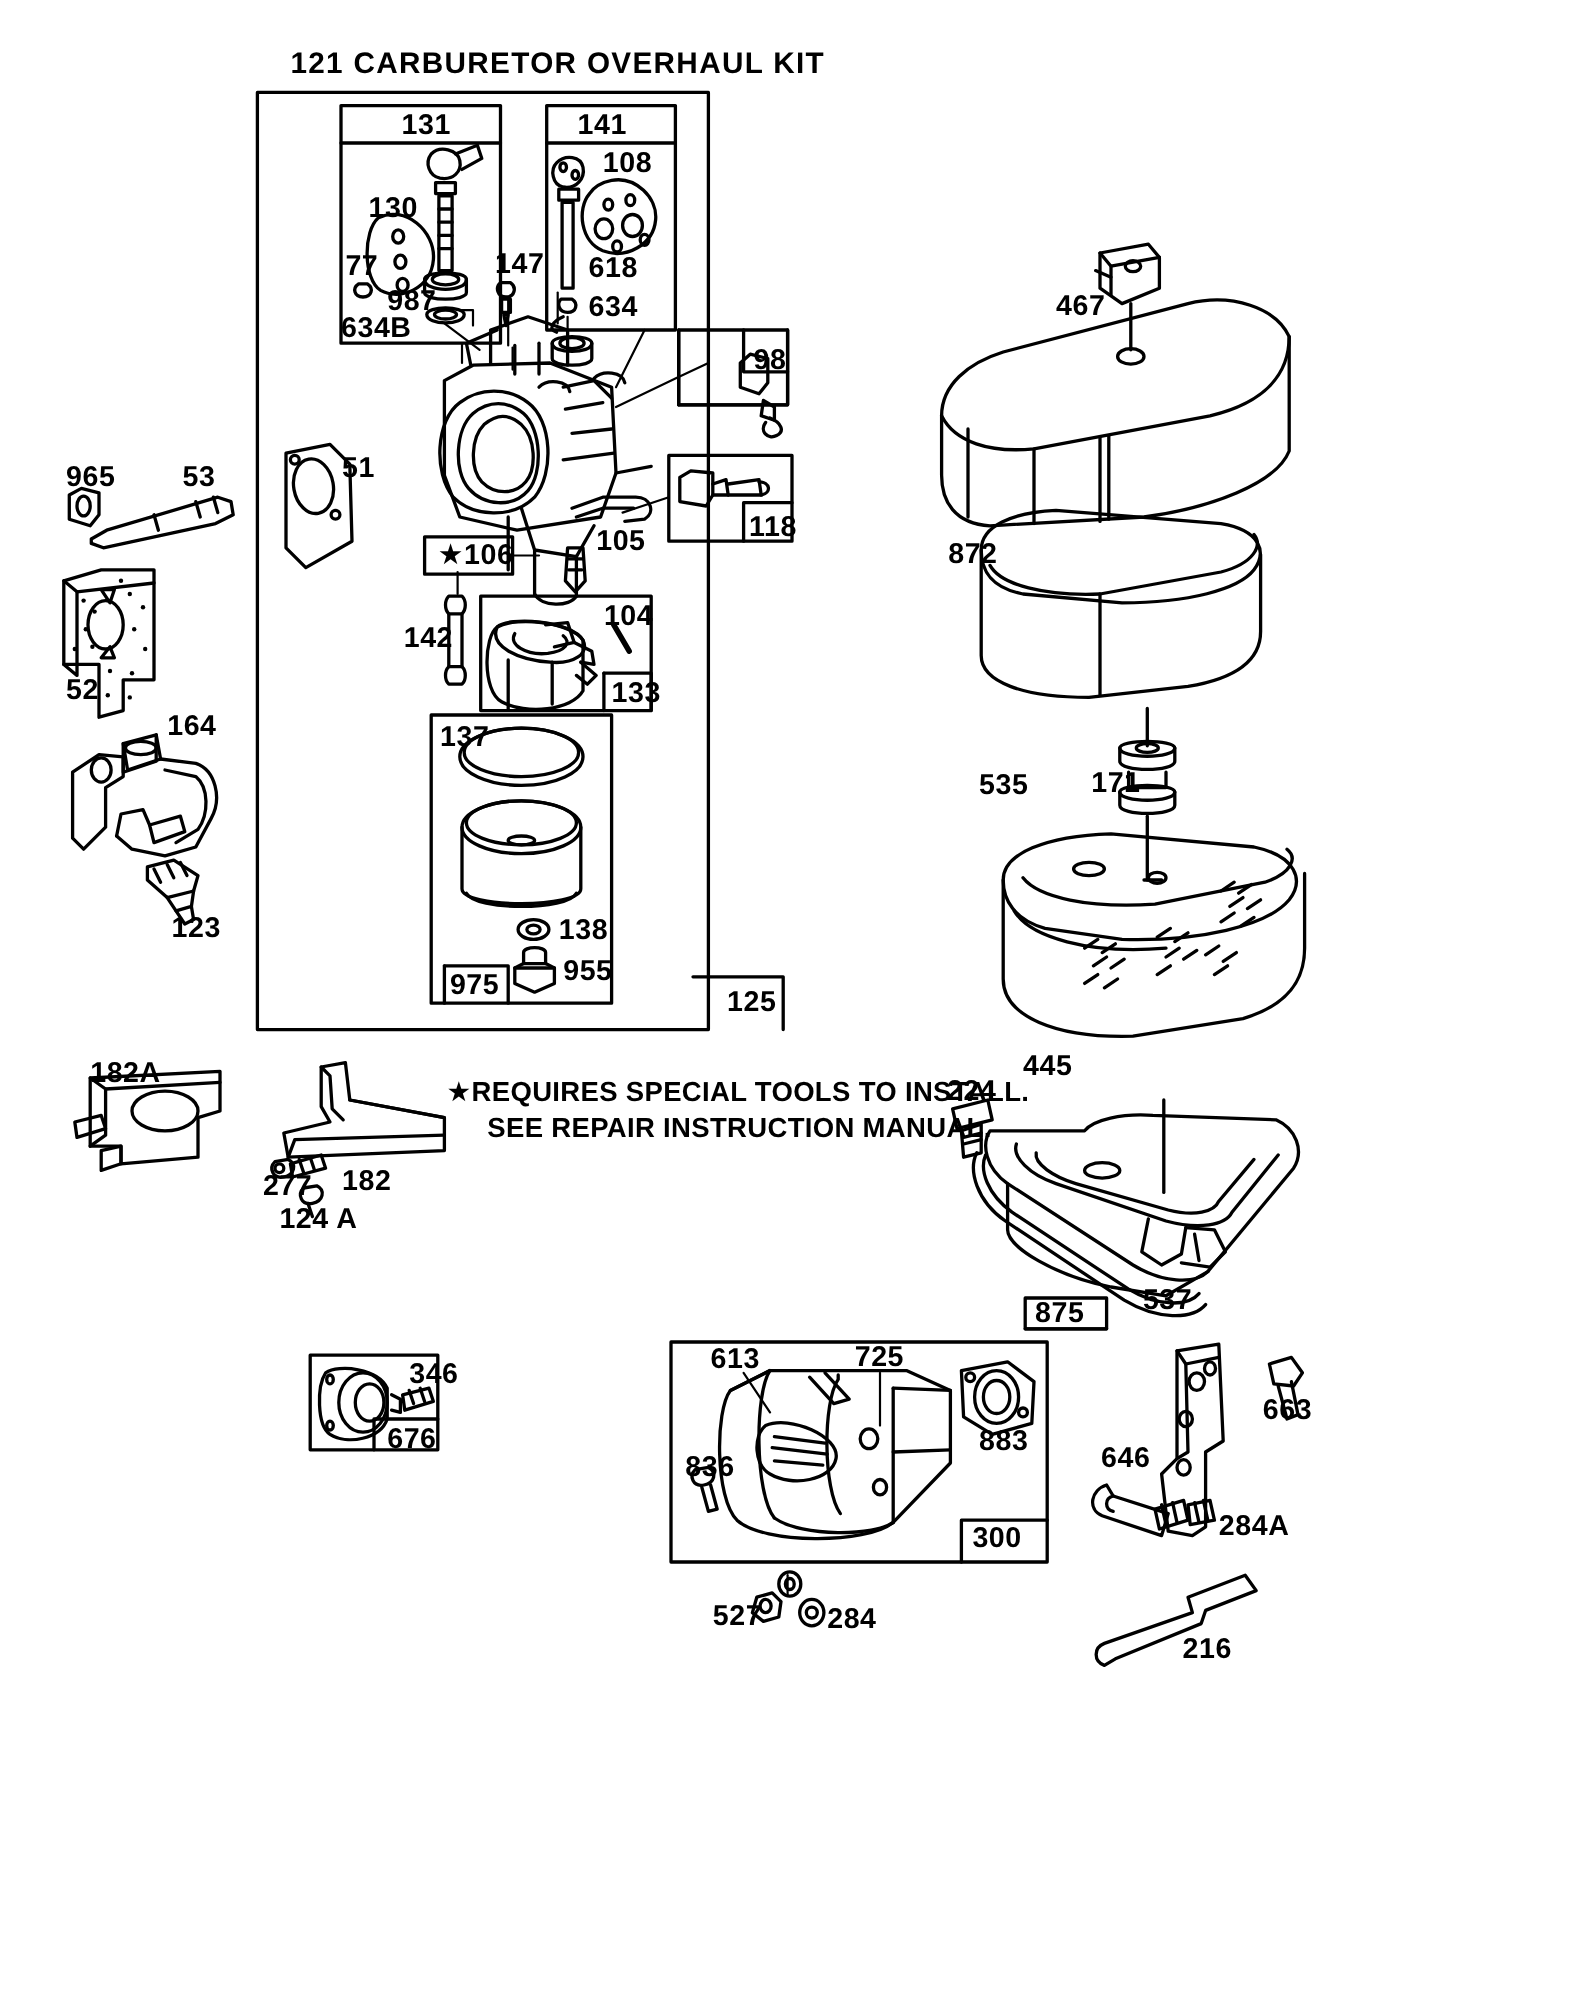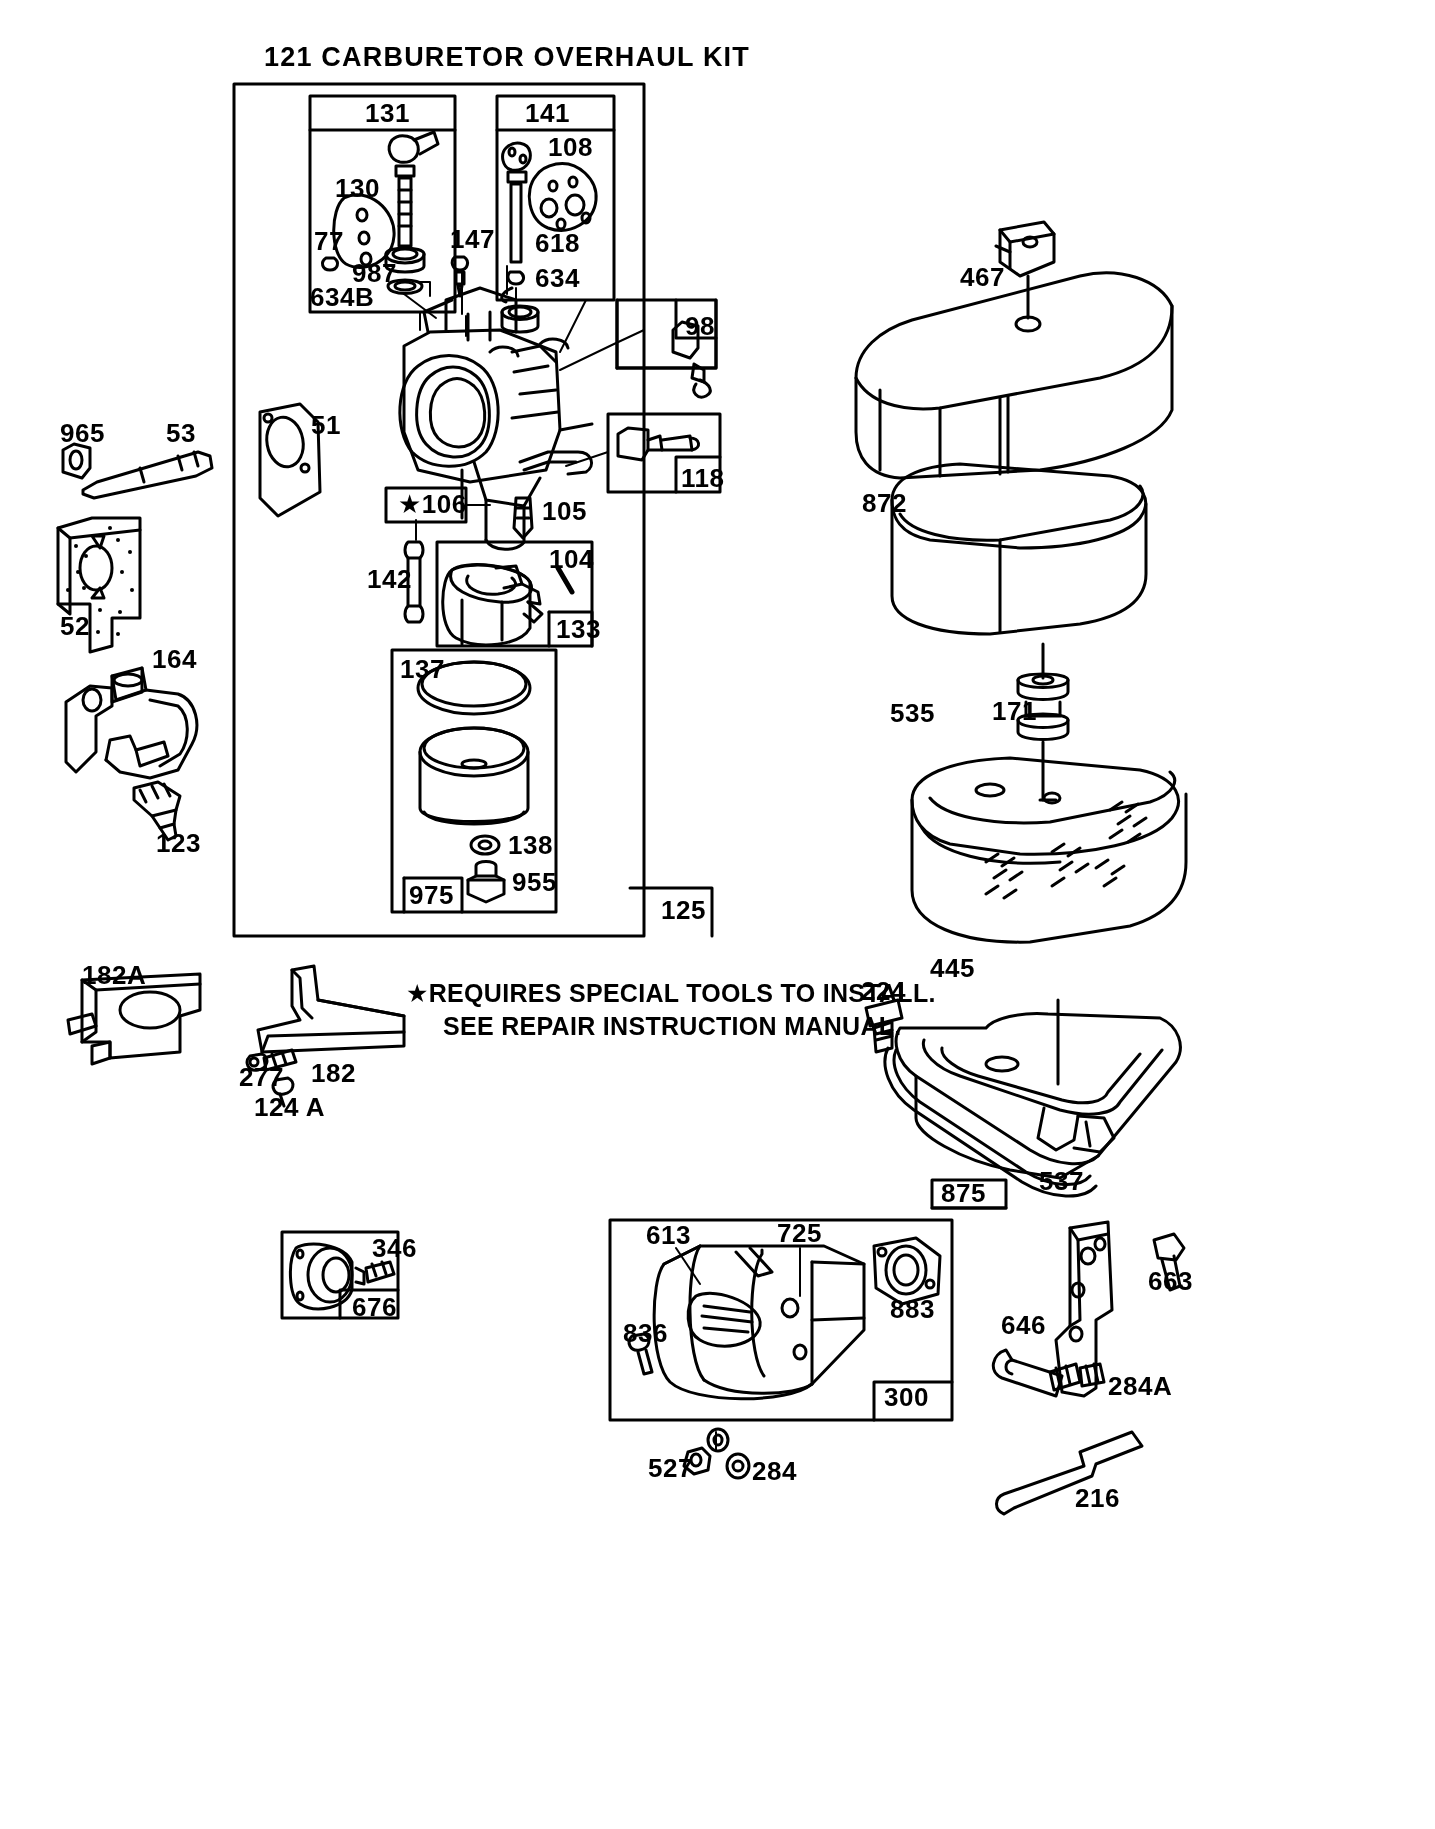--- a/index.html
+++ b/index.html
@@ -456,21 +456,21 @@
 <div class="lbl l26" style="left:681px;top:465px;">118</div>
 
 <div class="lbl l26" style="left:60px;top:420px;text-align:center;">965</div>
 <div class="lbl l26" style="left:166px;top:420px;">53</div>
 <div class="lbl l26" style="left:311px;top:412px;">51</div>
 <div class="lbl l26" style="left:60px;top:613px;">52</div>
 <div class="lbl l26" style="left:152px;top:646px;">164</div>
 <div class="lbl l26" style="left:156px;top:830px;">123</div>
 
 <div class="lbl l26" style="left:398px;top:491px;">★106</div>
-<div class="lbl l26" style="left:542px;top:498px;">105</div>
+<div class="lbl l26" style="left:542px;top:478px;">105</div>
 <div class="lbl l26" style="left:367px;top:566px;">142</div>
 <div class="lbl l26" style="left:549px;top:546px;">104</div>
 <div class="lbl l26" style="left:556px;top:616px;">133</div>
 <div class="lbl l26" style="left:400px;top:656px;">137</div>
 <div class="lbl l26" style="left:508px;top:832px;">138</div>
 <div class="lbl l26" style="left:512px;top:869px;">955</div>
 <div class="lbl l26" style="left:409px;top:882px;">975</div>
 <div class="lbl l26" style="left:661px;top:897px;">125</div>
 
 <div class="lbl l26" style="left:82px;top:962px;">182A</div>

